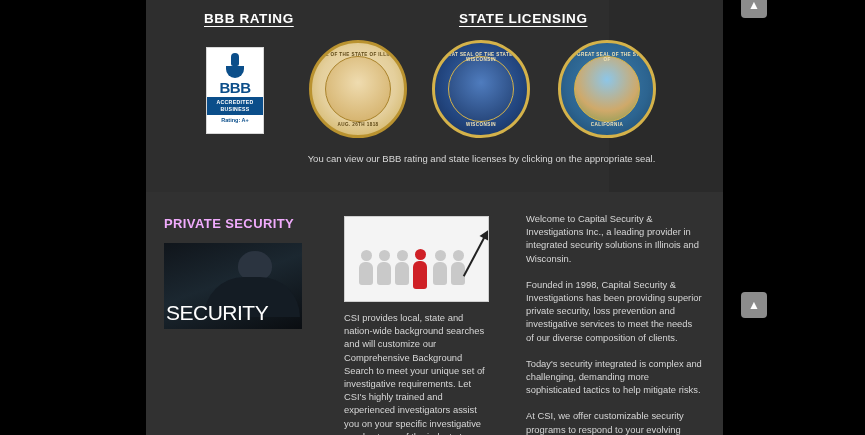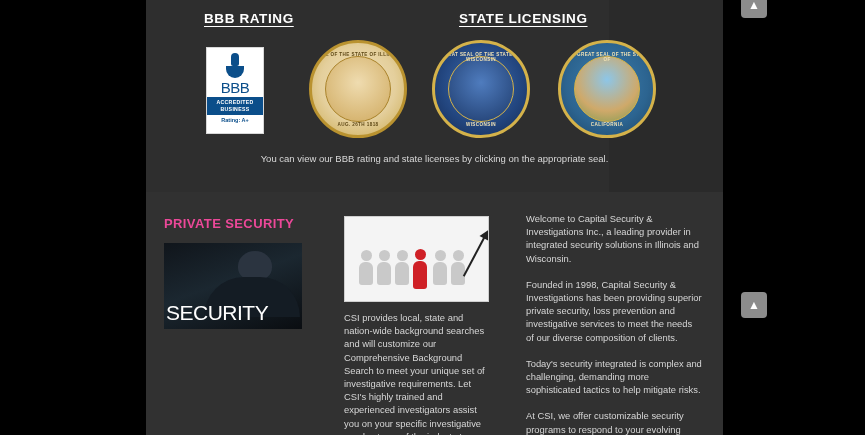--- a/index.html
+++ b/index.html
@@ -93,21 +93,21 @@
   .bbb-torch::after {
     content: "";
     position: absolute;
     left: 4px; top: 13px;
     width: 18px; height: 12px;
     background: #0b4e8a;
     border-radius: 0 0 9px 9px;
   }
   .bbb-word {
     font-size: 15px;
-    font-weight: normal;
+    font-weight: bold;
     color: #0b4e8a;
     line-height: 15px;
     letter-spacing: -0.5px;
     margin-top: 1px;
   }
   .bbb-accred {
     width: 100%;
     background: #0b4e8a;
     color: #ffffff;
     font-size: 5.2px;
@@ -205,37 +205,38 @@
   .seal-wi .seal-sub { color: #f0e2b6; }
   .seal-ca .seal-sub { color: #f0e2b6; }
 
   .band-note {
     position: absolute;
     top: 153px;
     width: 577px;
     text-align: center;
     color: #d8d8d8;
     font-size: 9.5px;
+    padding-left: 47px;
   }
 
   
   .lower {
     position: absolute;
     top: 192px;
     left: 0;
     width: 577px;
     height: 243px;
     background: #313131;
   }
   .col {
     position: absolute;
     top: 24px;
   }
   .col-title {
-    color: #ec4899;
+    color: #f0abfc;
     font-size: 13px;
     font-weight: bold;
     letter-spacing: 0.4px;
     margin: 0 0 12px 0;
   }
   .col-body {
     color: #d6d6d6;
     font-size: 9.4px;
     line-height: 13.2px;
     margin: 0;

